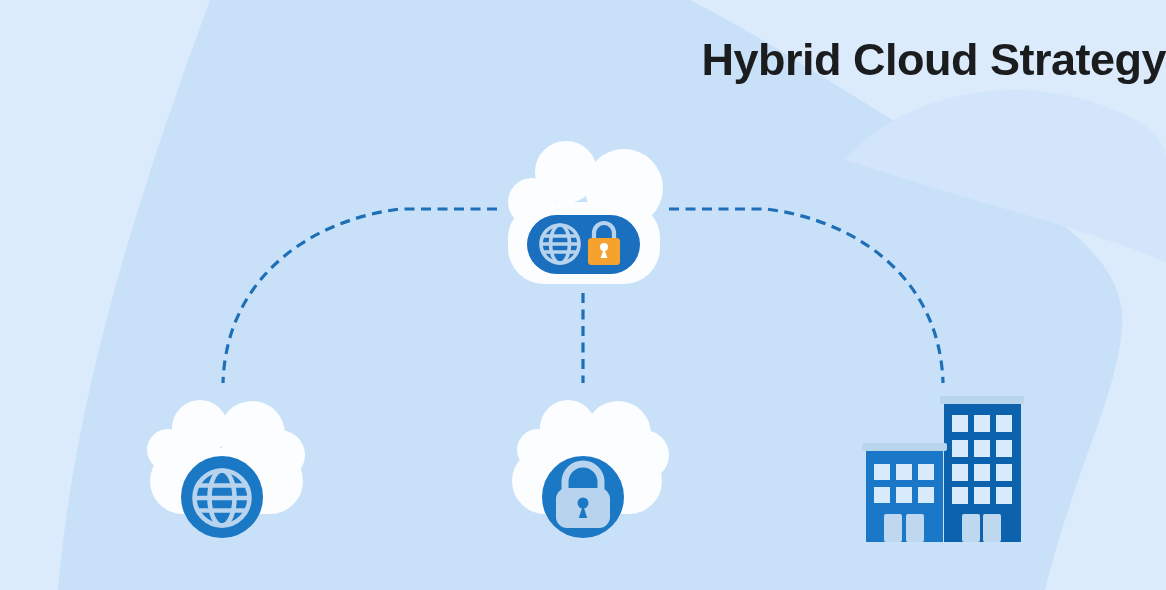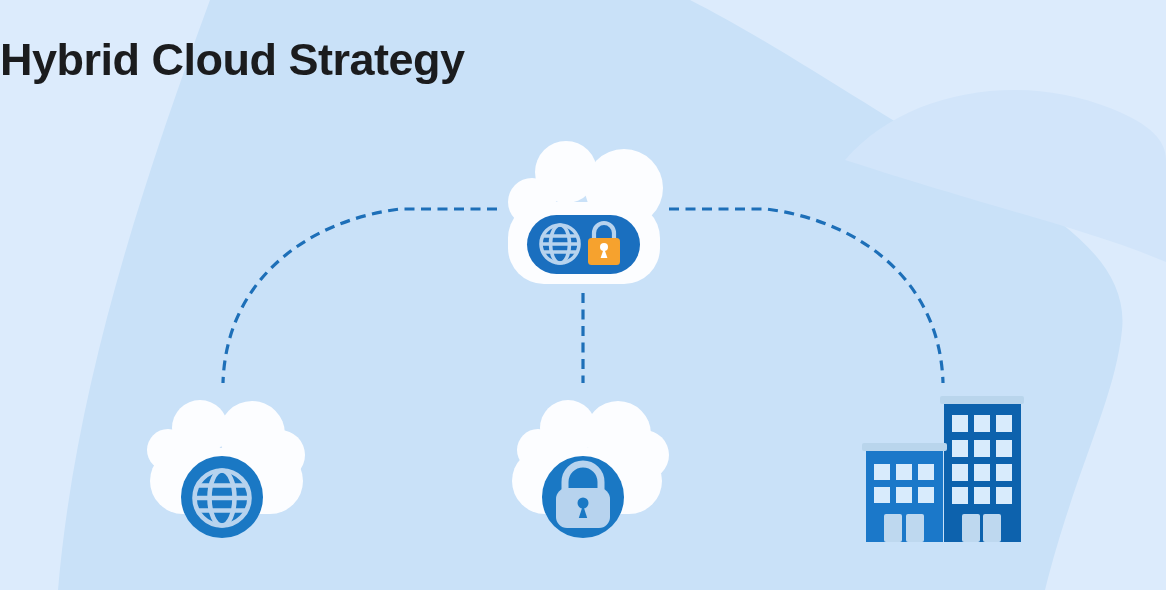--- a/index.html
+++ b/index.html
@@ -1,18 +1,18 @@
 <!DOCTYPE html>
 <html style="--base: #dcebfc; --blob: #c9e1f8; --blob-mid: #d2e5fa; --dash: #1d6fb8; --node-blue: #1a6fbf; --badge-blue: #1a78c4; --icon-light: #b7d3ee; --orange: #f6a22e; --cloud: #fcfdff; --building-dark: #0d62ad; --building-light: #1b78c9; --roof: #b9d5ec; --window: #d8ebfc; --door: #bed8ef; --title: #1b1c1e;"><head>
 <meta charset="utf-8">
 <style>
   html,body{margin:0;padding:0;background:var(--base,#dcebfc);}
   .stage{position:relative;width:1166px;height:590px;overflow:hidden;font-family:"Liberation Sans",sans-serif;}
   .stage > svg{position:absolute;left:0;top:0;display:block;}
-  .title{position:absolute;top:34px;left:0;width:100%;margin:0;text-align:left;
+  .title{position:absolute;top:34px;left:0;width:100%;margin:0;text-align:right;
          font-size:45px;font-weight:700;letter-spacing:-0.5px;color:var(--title,#1b1c1e);
          font-family:"Liberation Sans",sans-serif;}
   .bg-base{fill:var(--base)}
   .bg-blob{fill:var(--blob)}
   .bg-mid{fill:var(--blob-mid)}
   .dash{stroke:var(--dash);stroke-width:3.2;stroke-dasharray:10 6.5;fill:none;stroke-linecap:butt}
   .cloud{fill:var(--cloud)}
   .pill{fill:var(--node-blue)}
   .badge{fill:var(--badge-blue)}
   .stroke-light{stroke:var(--icon-light);fill:none}

